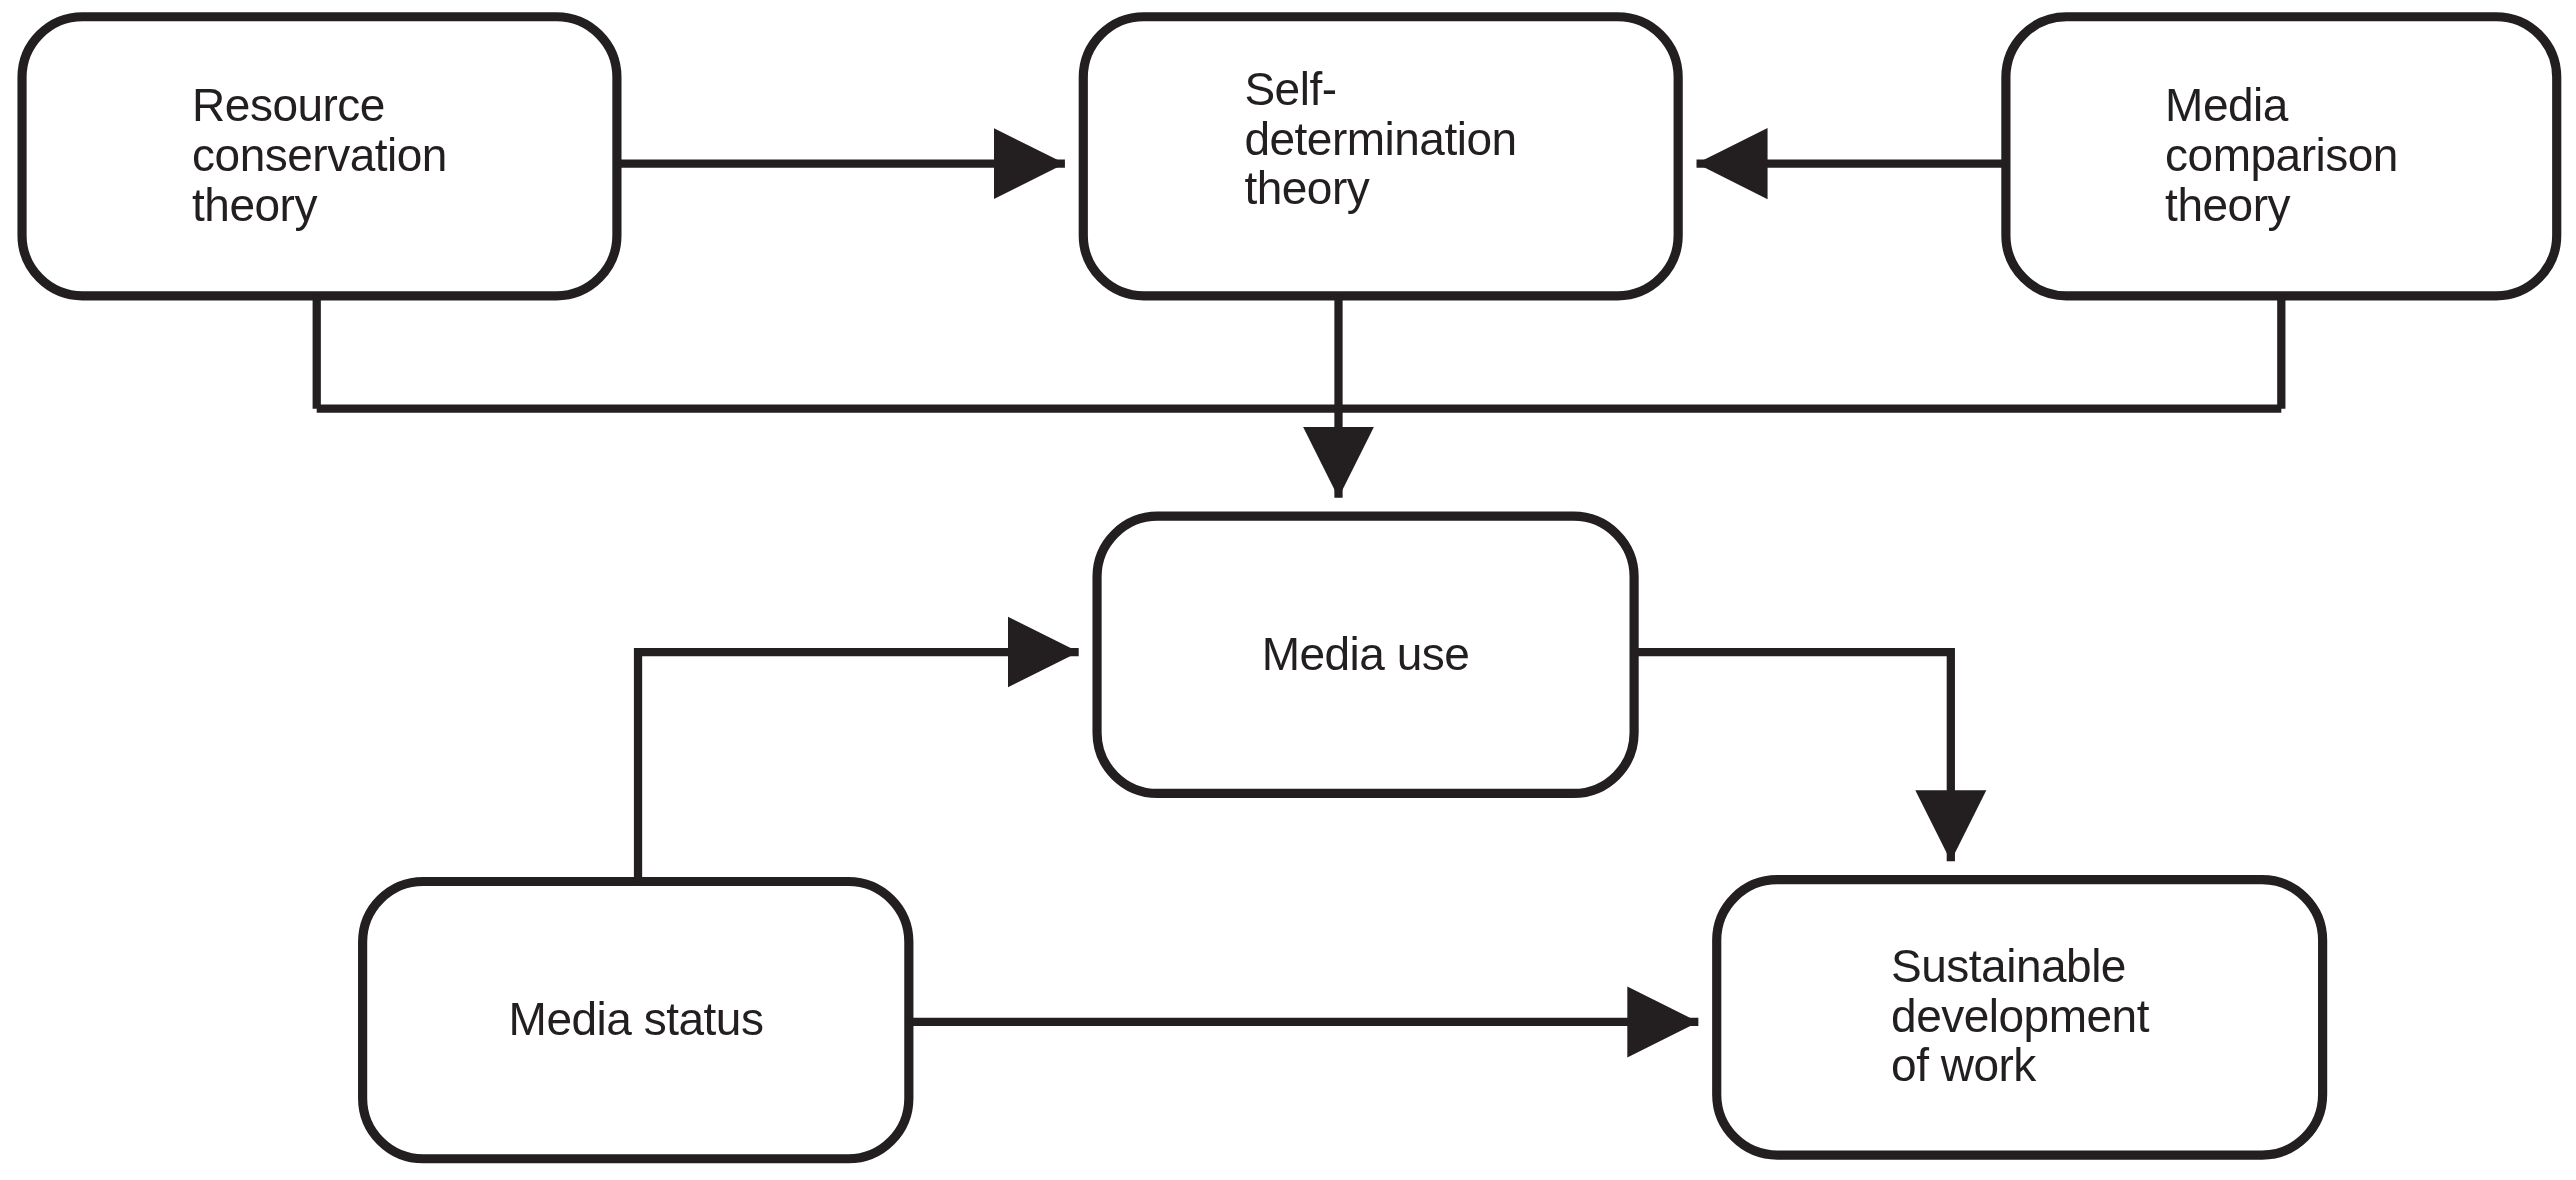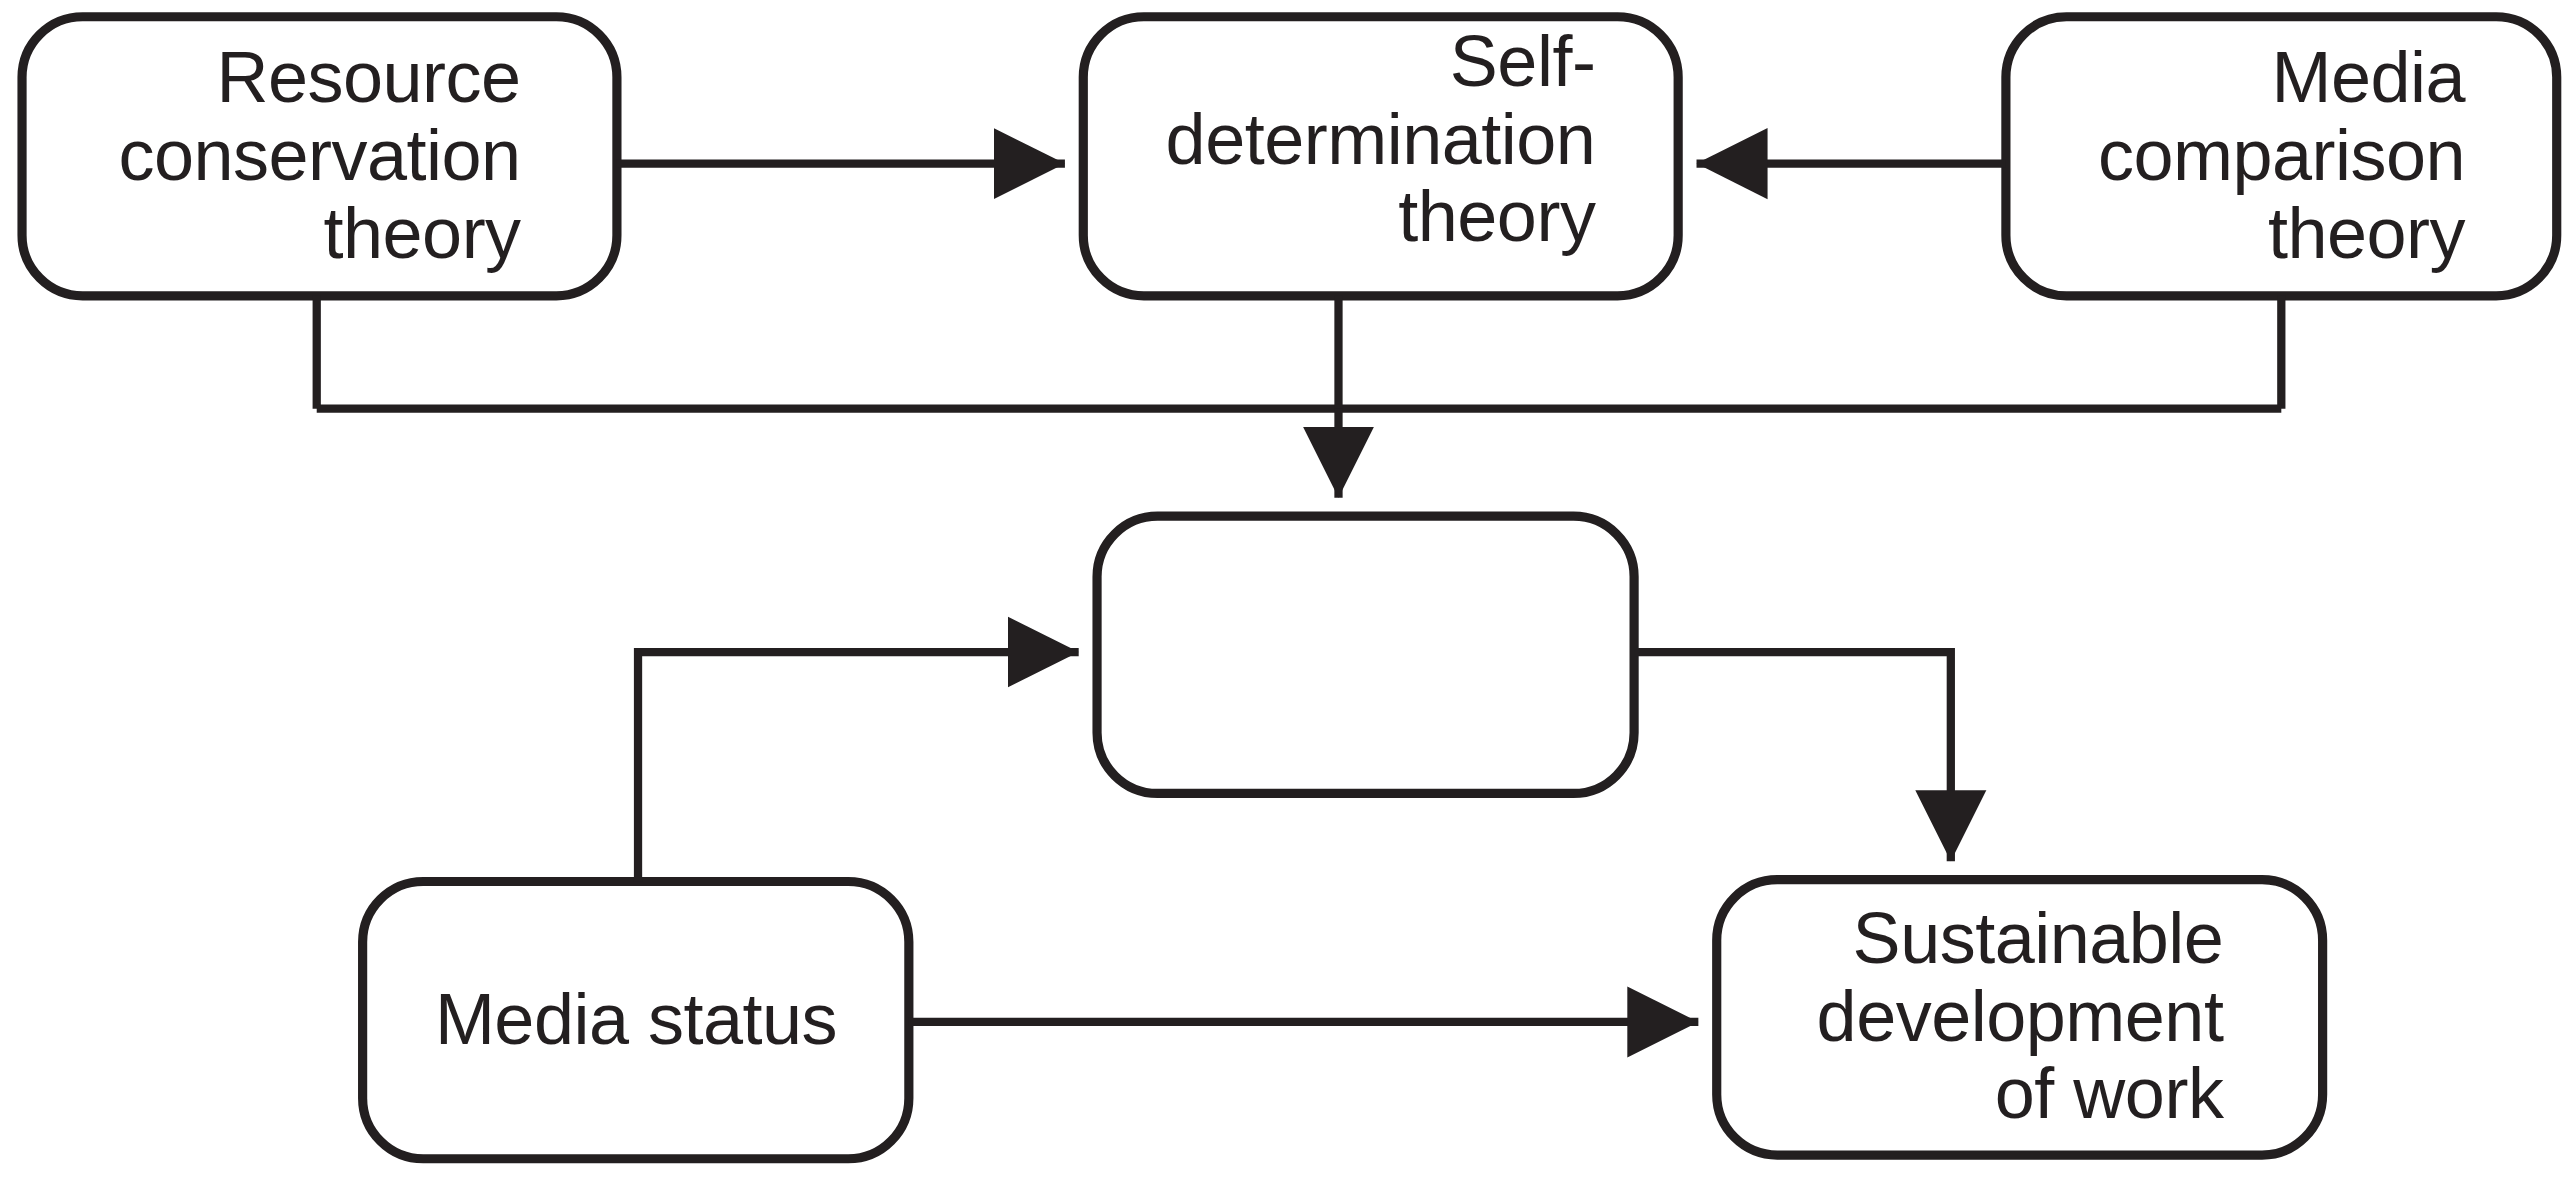--- a/index.html
+++ b/index.html
@@ -23,24 +23,24 @@
     left: 0;
     width: 2576px;
     height: 1181px;
     display: block;
   }
   .node-label {
     position: absolute;
     display: flex;
     align-items: center;
     justify-content: center;
-    text-align: right;
+    text-align: left;
     color: #231f20;
     font-family: "Liberation Sans", sans-serif;
-    font-size: 72px;
+    font-size: 46px;
     line-height: 1.08;
     letter-spacing: -0.5px;
     white-space: pre-line;
     pointer-events: none;
     user-select: none;
   }
 </style>
 </head>
 <body>
 
@@ -99,20 +99,21 @@
 theory</div>
 
   <div class="node-label" style="left:1083px; top:0; width:595px; height:279px;">Self-
 determination
 theory</div>
 
   <div class="node-label" style="left:2006px; top:16.5px; width:551px; height:279px;">Media
 comparison
 theory</div>
 
+  <div class="node-label" style="left:1097px; top:516px; width:537px; height:277px;">Media use</div>
 
   <div class="node-label" style="left:363px; top:881px; width:546px; height:277px;">Media status</div>
 
   <div class="node-label" style="left:1717px; top:879px; width:606px; height:275px;">Sustainable
 development
 of work</div>
 
 </div>
 
 

